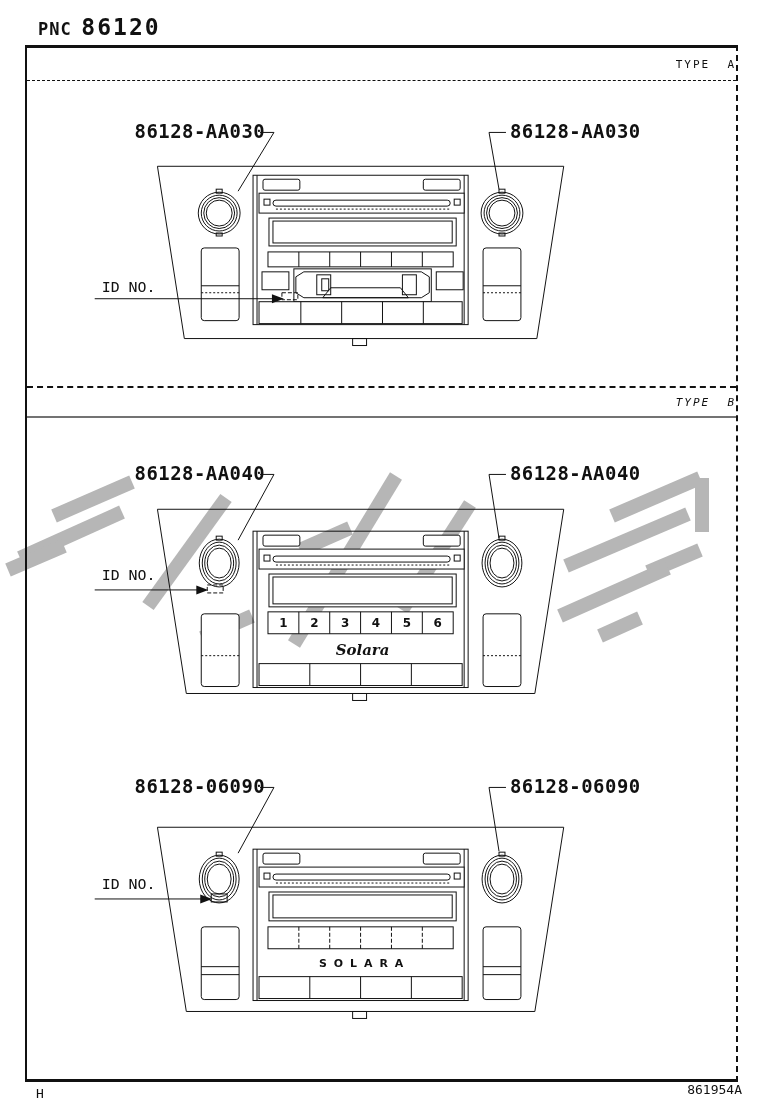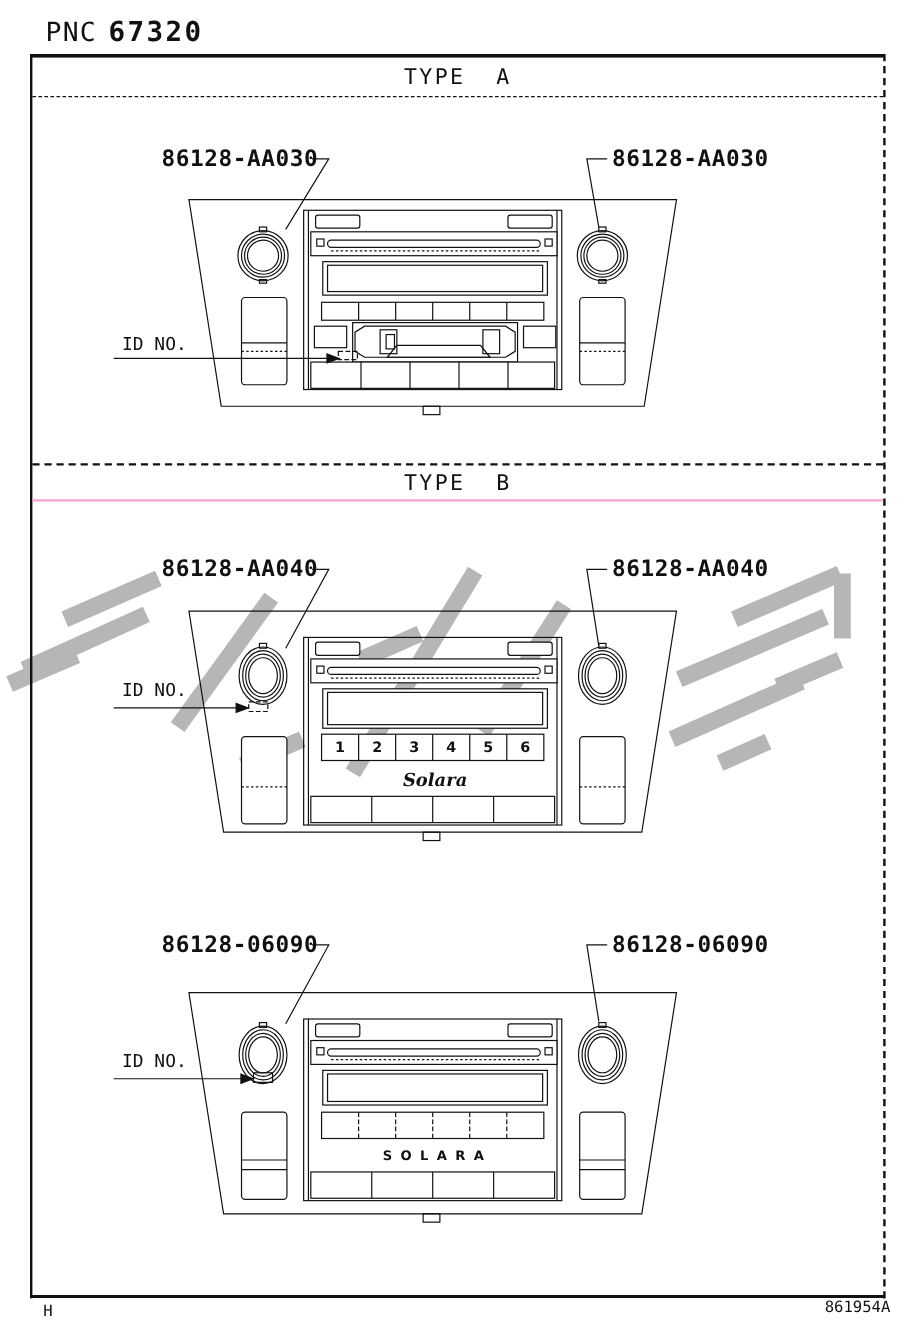--- a/index.html
+++ b/index.html
@@ -1,28 +1,28 @@
 <!DOCTYPE html>
 <html><head>
 <meta charset="utf-8">
 <style>
   html,body{margin:0;padding:0;background:#ffffff;}
   body{width:760px;height:1112px;position:relative;overflow:hidden;
        font-family:"DejaVu Sans Mono","Liberation Mono",monospace;color:#111;}
   .wm{position:absolute;left:0;top:468px;width:760px;height:200px;z-index:0;}
   .pnc{position:absolute;left:38px;top:14px;z-index:2;white-space:pre;}
-  .pnc-label{font-size:22px;font-weight:normal;letter-spacing:1px;margin-top:28px;}
+  .pnc-label{font-size:17px;font-weight:bold;letter-spacing:1px;margin-top:28px;}
   .pnc-value{font-size:23px;font-weight:bold;letter-spacing:2px;}
   .mainbox{position:absolute;left:25px;top:45px;width:709px;height:1031px;z-index:1;
            border-top:3px solid #111;border-bottom:3px solid #111;
            border-left:2px solid #111;border-right:2px dashed #111;background:transparent;}
-  .type-band{width:100%;display:flex;align-items:center;justify-content:center;
-             font-size:18px;letter-spacing:2px;white-space:pre;box-sizing:border-box;}
+  .type-band{width:100%;display:flex;align-items:center;justify-content:flex-end;
+             font-size:11px;letter-spacing:2px;white-space:pre;box-sizing:border-box;}
   .band-a{height:33px;border-bottom:1px dashed #111;}
-  .band-b{height:32px;border-top:2px dashed #111;border-bottom:2px solid #f9a8d4;}
+  .band-b{height:32px;border-top:2px dashed #111;border-bottom:2px solid #737373;font-style:italic;}
   .band-c{height:32px;border-top:1px dashed #111;border-bottom:1px dashed #111;}
   .sec{display:block;}
   .ln{fill:none;stroke:#111;stroke-width:1;}
   .lnw{fill:#fff;stroke:#111;stroke-width:1;}
   .dash{stroke-dasharray:4 2;}
   .dot{stroke-dasharray:2 2;}
   .arrow{fill:#111;stroke:none;}
   text{fill:#111;}
   .part{font-family:"DejaVu Sans Mono","Liberation Mono",monospace;font-weight:bold;font-size:19px;letter-spacing:0.5px;}
   .idno{font-family:"DejaVu Sans Mono","Liberation Mono",monospace;font-size:15px;}
@@ -48,21 +48,21 @@
       <path d="M350,60 L300,82"></path>
     <path d="M700,10 L612,48"></path>
       <path d="M702,10 L702,64"></path>
       <path d="M688,46 L566,98"></path>
     <path d="M700,82 L648,104"></path>
       <path d="M668,100 L560,148"></path>
       <path d="M640,150 L600,168"></path>
   </g>
 </svg>
 
-<div class="pnc"><span class="pnc-label">PNC</span> <span class="pnc-value">67320</span></div>
+<div class="pnc"><span class="pnc-label">PNC</span> <span class="pnc-value">86120</span></div>
 
 <div class="mainbox">
 
   <div class="type-band band-a"><span>TYPE  A</span></div>
 
   <svg class="sec" width="709" height="305" viewBox="0 0 712 305">
     <g>
       <text x="108" y="57" class="part">86128-AA030</text>
       <polyline class="ln" points="234,51 248,51 212,110"></polyline>
     </g>

